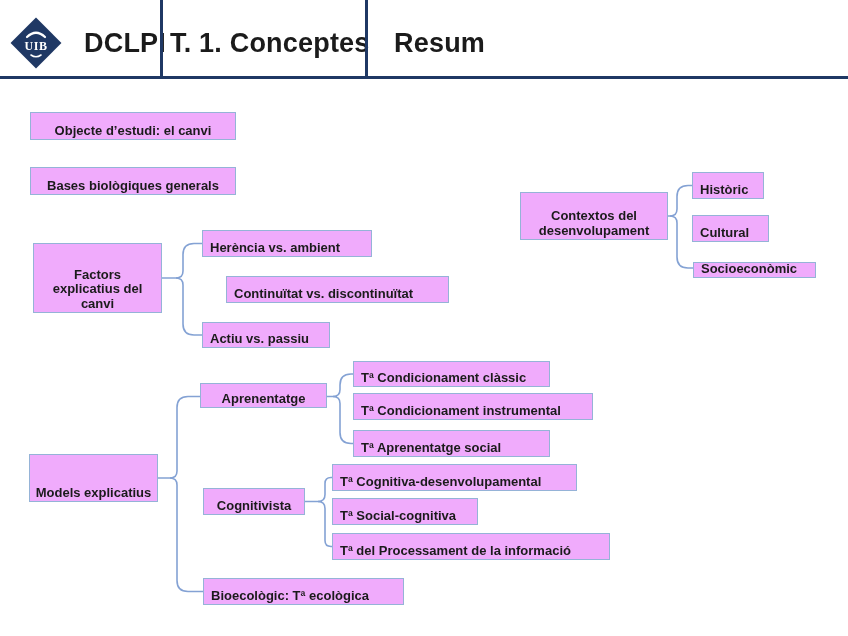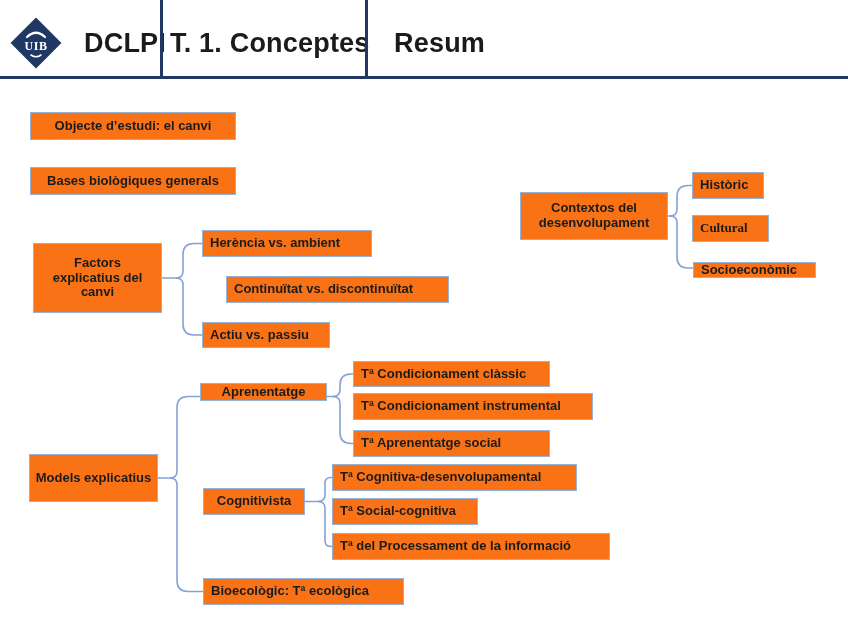--- a/index.html
+++ b/index.html
@@ -11,24 +11,24 @@
   .htext {
     position:absolute; top:28px; font-weight:bold; font-size:27px;
     color:#1b1b1b; white-space:nowrap; letter-spacing:0.2px;
   }
   .vline { position:absolute; top:0; height:77px; width:2.5px; background:var(--navy,#1F3864); }
   .hrule { position:absolute; top:76px; left:0; width:848px; height:3px; background:var(--navy,#1F3864); }
   .logo { position:absolute; left:4px; top:11px; }
   
   #connector-layer { position:absolute; left:0; top:0; pointer-events:none; }
   .node {
-    position:absolute; box-sizing:border-box; background:#f97316;
+    position:absolute; box-sizing:border-box; background:#f0abfc;
     border:1.8px solid var(--boxborder,#95B3D7);
     color:#1b1b1b; font-weight:bold; font-size:13px; line-height:1.14;
-    display:flex; align-items:center; white-space:nowrap;
+    display:flex; align-items:flex-end; white-space:nowrap;
   }
   .node.left   { justify-content:flex-start; padding-left:7px; padding-right:14px; }
   .node.center { justify-content:center; text-align:center; white-space:normal; padding:0 5px; }
 </style>
 </head>
 <body>
 
 <div class="slide" style="--navy: #1F3864; --boxborder: #95B3D7;">
 
   <div>
@@ -77,30 +77,30 @@
         </div>
         <div class="node left" style="left: 202px; top: 322px; width: 128px; height: 26px;">
           <span>Actiu vs. passiu</span>
         </div>
         <div class="node center" style="left: 520px; top: 192px; width: 148px; height: 48px;">
           <span>Contextos del desenvolupament</span>
         </div>
         <div class="node left" style="left: 692px; top: 172px; width: 72px; height: 27px;">
           <span>Històric</span>
         </div>
-        <div class="node left" style="left: 692px; top: 215px; width: 77px; height: 27px; font-family: Liberation Serif, serif;">
+        <div class="node left" style="left: 692px; top: 215px; width: 77px; height: 27px;">
           <span>Cultural</span>
         </div>
         <div class="node left" style="left: 693px; top: 262px; width: 123px; height: 16px;">
           <span>Socioeconòmic</span>
         </div>
         <div class="node center" style="left: 29px; top: 454px; width: 129px; height: 48px;">
           <span>Models explicatius</span>
         </div>
-        <div class="node center" style="left: 200px; top: 383px; width: 127px; height: 18px;">
+        <div class="node center" style="left: 200px; top: 383px; width: 127px; height: 25px;">
           <span>Aprenentatge</span>
         </div>
         <div class="node center" style="left: 203px; top: 488px; width: 102px; height: 27px;">
           <span>Cognitivista</span>
         </div>
         <div class="node left" style="left: 203px; top: 578px; width: 201px; height: 27px;">
           <span>Bioecològic: Tª ecològica</span>
         </div>
         <div class="node left" style="left: 353px; top: 361px; width: 197px; height: 26px;">
           <span>Tª Condicionament clàssic</span>

